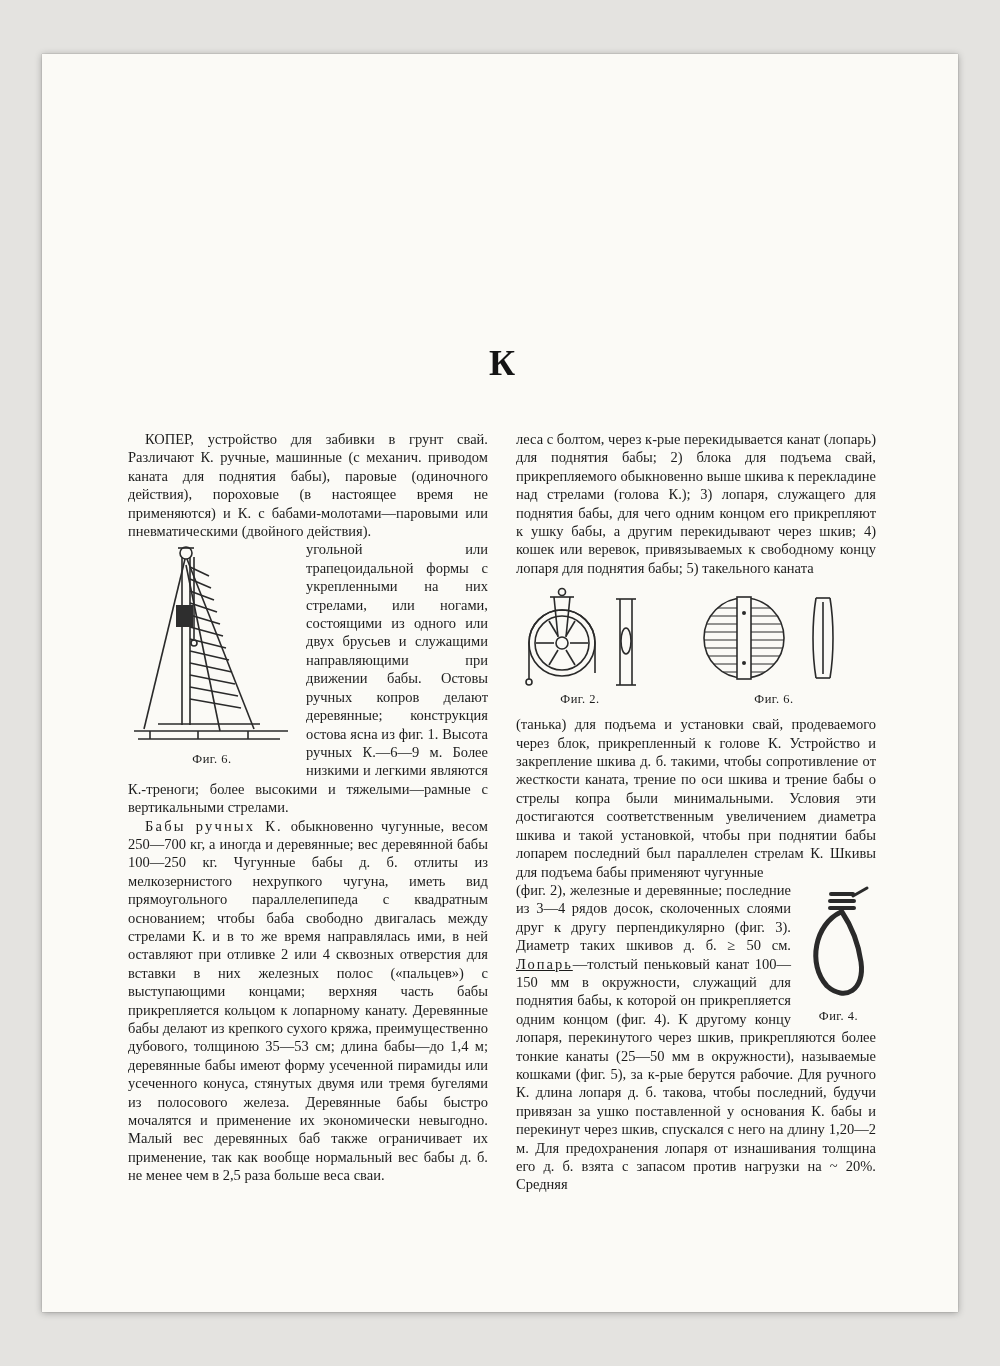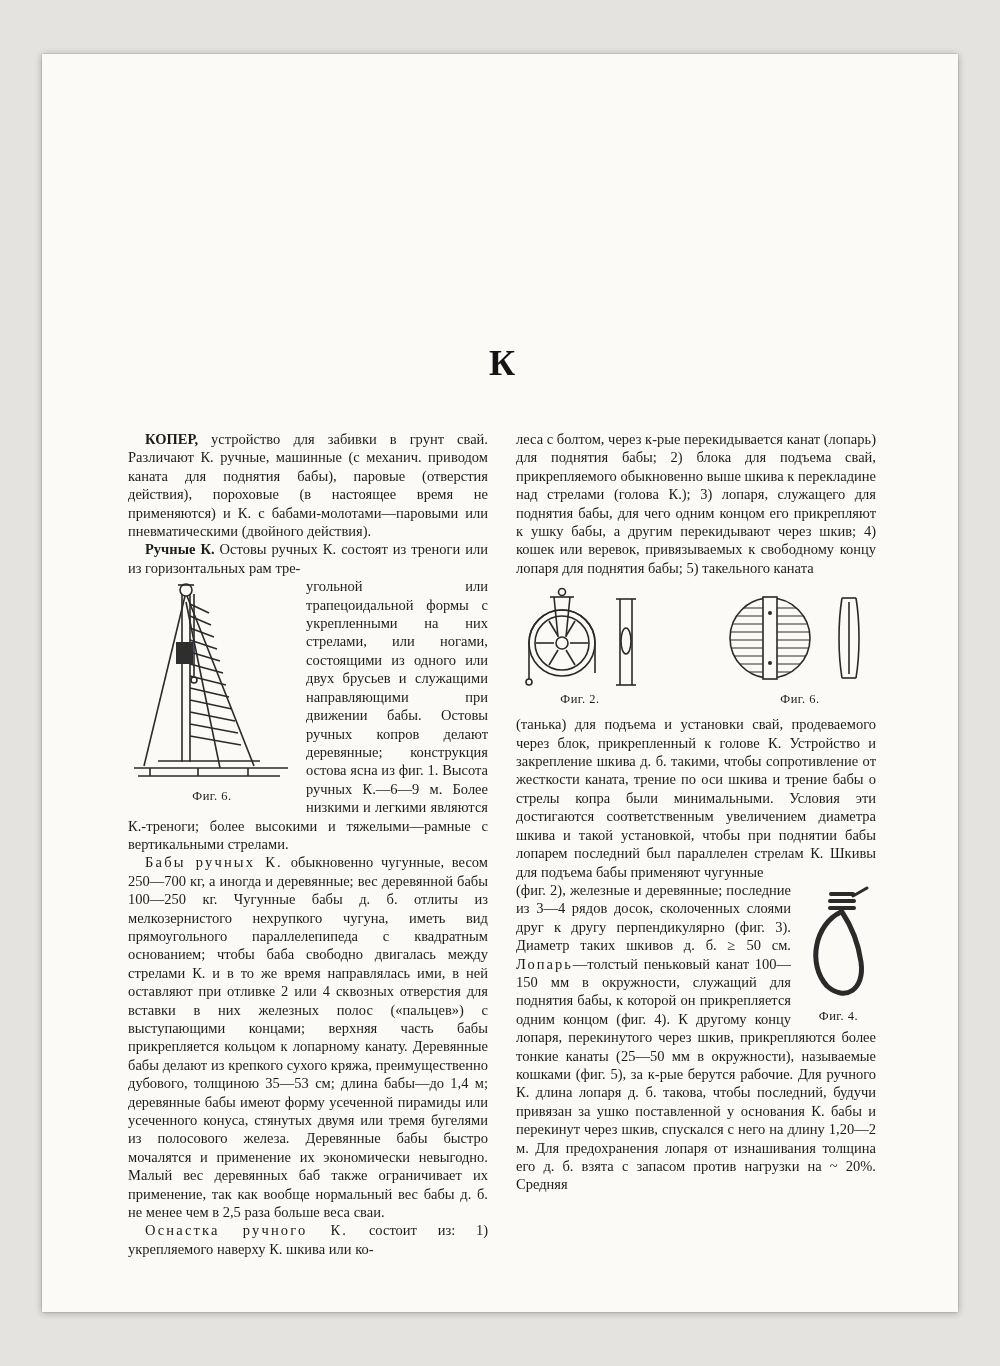--- a/index.html
+++ b/index.html
@@ -35,37 +35,37 @@
   .columns { display: flex; gap: 28px; }
   .col { width: 360px; }
   .para {
     margin: 0;
     font-size: 14.5px;
     line-height: 18.4px;
     text-align: justify;
     color: #1c1c1c;
   }
   .indent { text-indent: 17px; }
-  .lead-bold { font-weight: bold; }
+  .lead-bold { font-weight: normal; }
   .lead-spaced { letter-spacing: 2.2px; }
-  .emph-spaced { letter-spacing: 2px; }
+  .emph-spaced { letter-spacing: 2px; text-decoration: underline; }
   .fig { text-align: center; }
   .float-left  { float: left;  margin: 3px 10px 2px 0; }
   .float-right { float: right; margin: 3px 0 3px 10px; }
   .caption {
     font-size: 12.5px;
     text-align: center;
     margin-top: 3px;
     letter-spacing: .5px;
     text-indent: 0;
     color: #1c1c1c;
   }
   .figrow {
     display: flex;
-    justify-content: space-between;
+    justify-content: flex-start;
     align-items: flex-end;
     gap: 54px;
     margin: 10px 0 8px 0;
   }
   .figpair {
     display: flex;
     align-items: flex-end;
     gap: 28px;
   }
   svg { display: block; margin: 0 auto; }
@@ -78,26 +78,23 @@
   <div class="page">
     <div class="content">
 
       <h1 class="section-letter">К</h1>
 
       <div class="columns">
 
         <div class="col">
 
           <p class="para indent">
-            <span class="lead-bold">КОПЕР,</span><span> устройство для забивки в грунт свай. Различают К. ручные, машинные (с механич. приводом каната для поднятия бабы), паровые (отверстия действия), пороховые (в настоящее время не применяются) и К. с бабами-молотами—паровыми или пневматическими (двойного действия).</span>
+            <span class="lead-bold">КОПЕР,</span><span> устройство для забивки в грунт свай. Различают К. ручные, машинные (с механич. приводом каната для поднятия бабы), паровые (одиночного действия), пороховые (в настоящее время не применяются) и К. с бабами-молотами—паровыми или пневматическими (двойного действия).</span>
           </p>
 
-          <p class="para indent">
-            <span class="lead-bold">Ручные К.</span><span> Остовы ручных К. состоят из треноги или из горизонтальных рам тре-</span>
-          </p>
 
           <div class="fig float-left">
             <svg width="168" height="206" viewBox="0 0 168 206">
               <g class="ln" stroke-width="1.6">
 
                 <circle cx="58" cy="10" r="6"></circle>
                 <line x1="50" y1="5" x2="66" y2="5"></line>
 
                 <line x1="54" y1="14" x2="54" y2="182"></line>
                 <line x1="62" y1="14" x2="62" y2="182"></line>
@@ -134,23 +131,20 @@
             </svg>
             <div class="caption">Фиг. 6.</div>
           </div>
 
           <p class="para">угольной или трапецоидальной формы с укрепленными на них стрелами, или ногами, состоящими из одного или двух брусьев и служащими направляющими при движении бабы. Остовы ручных копров делают деревянные; конструкция остова ясна из фиг. 1. Высота ручных К.—6—9 м. Более низкими и легкими являются К.-треноги; более высокими и тяжелыми—рамные с вертикальными стрелами.</p>
 
           <p class="para indent">
             <span class="lead-spaced">Бабы ручных К.</span><span> обыкновенно чугунные, весом 250—700 кг, а иногда и деревянные; вес деревянной бабы 100—250 кг. Чугунные бабы д. б. отлиты из мелкозернистого нехрупкого чугуна, иметь вид прямоугольного параллелепипеда с квадратным основанием; чтобы баба свободно двигалась между стрелами К. и в то же время направлялась ими, в ней оставляют при отливке 2 или 4 сквозных отверстия для вставки в них железных полос («пальцев») с выступающими концами; верхняя часть бабы прикрепляется кольцом к лопарному канату. Деревянные бабы делают из крепкого сухого кряжа, преимущественно дубового, толщиною 35—53 см; длина бабы—до 1,4 м; деревянные бабы имеют форму усеченной пирамиды или усеченного конуса, стянутых двумя или тремя бугелями из полосового железа. Деревянные бабы быстро мочалятся и применение их экономически невыгодно. Малый вес деревянных баб также ограничивает их применение, так как вообще нормальный вес бабы д. б. не менее чем в 2,5 раза больше веса сваи.</span>
           </p>
 
-          <p class="para indent">
-            <span class="lead-spaced">Оснастка ручного К.</span><span> состоит из: 1) укрепляемого наверху К. шкива или ко-</span>
-          </p>
         </div>
 
         <div class="col">
 
           <p class="para">леса с болтом, через к-рые перекидывается канат (лопарь) для поднятия бабы; 2) блока для подъема свай, прикрепляемого обыкновенно выше шкива к перекладине над стрелами (голова К.); 3) лопаря, служащего для поднятия бабы, для чего одним концом его прикрепляют к ушку бабы, а другим перекидывают через шкив; 4) кошек или веревок, привязываемых к свободному концу лопаря для поднятия бабы; 5) такельного каната</p>
 
           <div class="figrow">
 
             <div class="fig">
               <svg width="128" height="102" viewBox="0 0 128 102">

